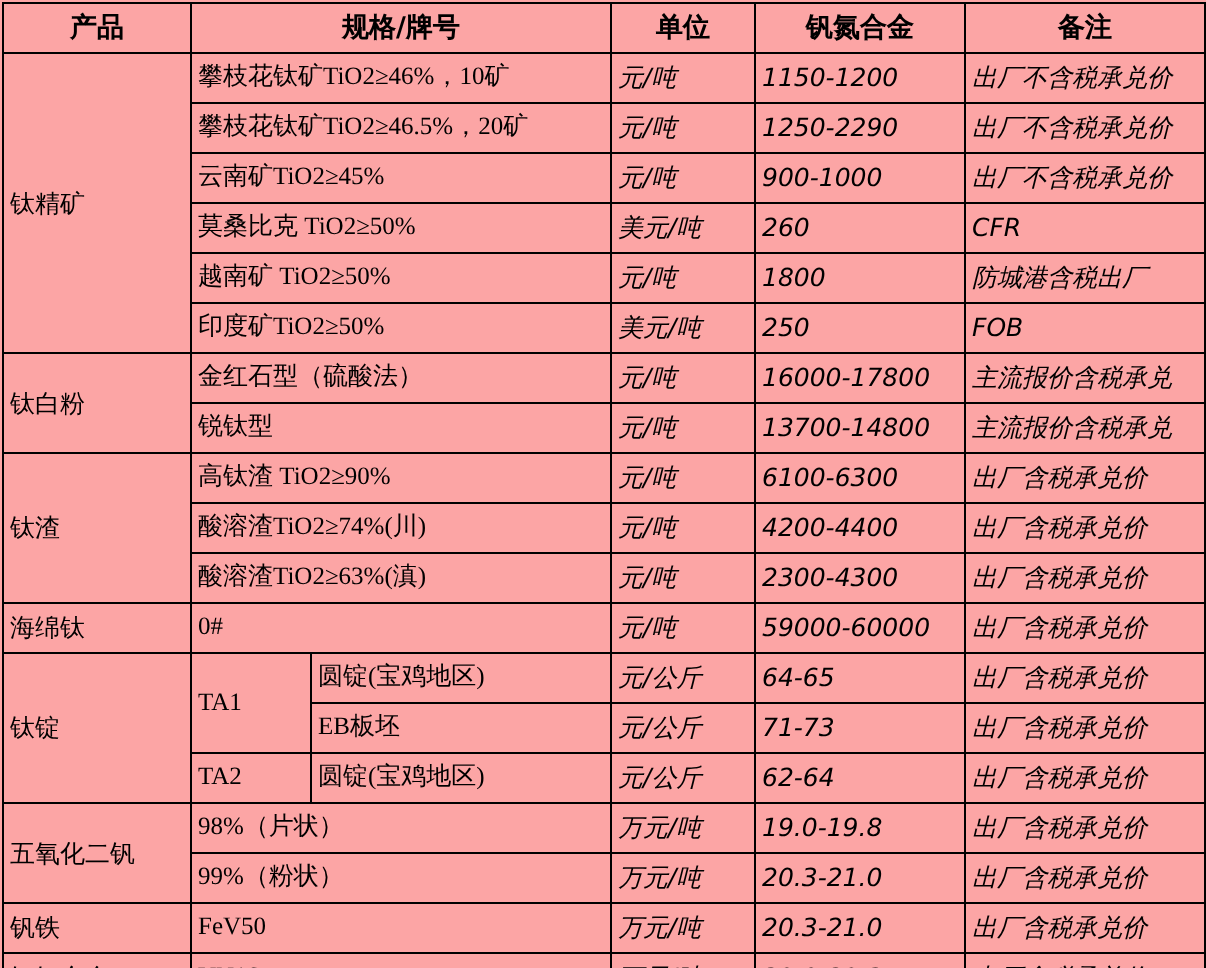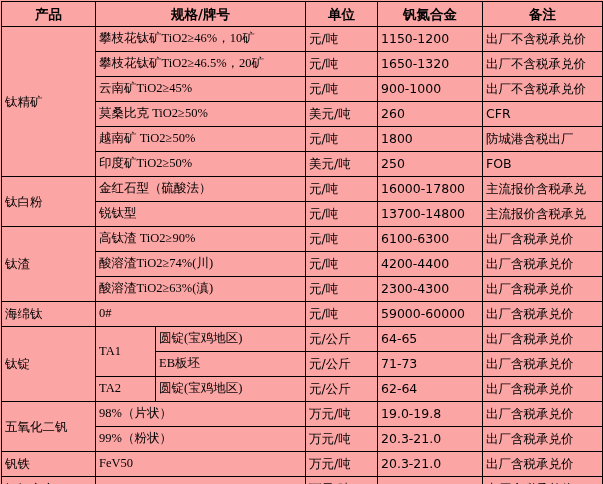--- a/index.html
+++ b/index.html
@@ -50,20 +50,21 @@
     font-weight: bold;
     font-size: 13.5px;
     margin-top: 48px;
   }
   td.sub {
     text-align: left;
     font-family: Liberation Serif, serif;
   }
   td.cell {
     text-align: left;
+    font-style: italic;
   }
   .row-h { height: 25px; }
 </style>
 </head>
 <body>
 
 <div id="sheet">
   <table class="price">
     <colgroup>
       <col style="width:94px">
@@ -86,21 +87,21 @@
         <tr class="row-h">
           <td class="group" rowspan="6">钛精矿</td>
           <td class="sub" colspan="2">攀枝花钛矿TiO2≥46%，10矿</td>
           <td class="cell">元/吨</td>
           <td class="cell">1150-1200</td>
           <td class="cell">出厂不含税承兑价</td>
         </tr>
         <tr class="row-h">
           <td class="sub" colspan="2">攀枝花钛矿TiO2≥46.5%，20矿</td>
           <td class="cell">元/吨</td>
-          <td class="cell">1650-1320</td>
+          <td class="cell">1250-2290</td>
           <td class="cell">出厂不含税承兑价</td>
         </tr>
         <tr class="row-h">
           <td class="sub" colspan="2">云南矿TiO2≥45%</td>
           <td class="cell">元/吨</td>
           <td class="cell">900-1000</td>
           <td class="cell">出厂不含税承兑价</td>
         </tr>
         <tr class="row-h">
           <td class="sub" colspan="2">莫桑比克  TiO2≥50%</td>

